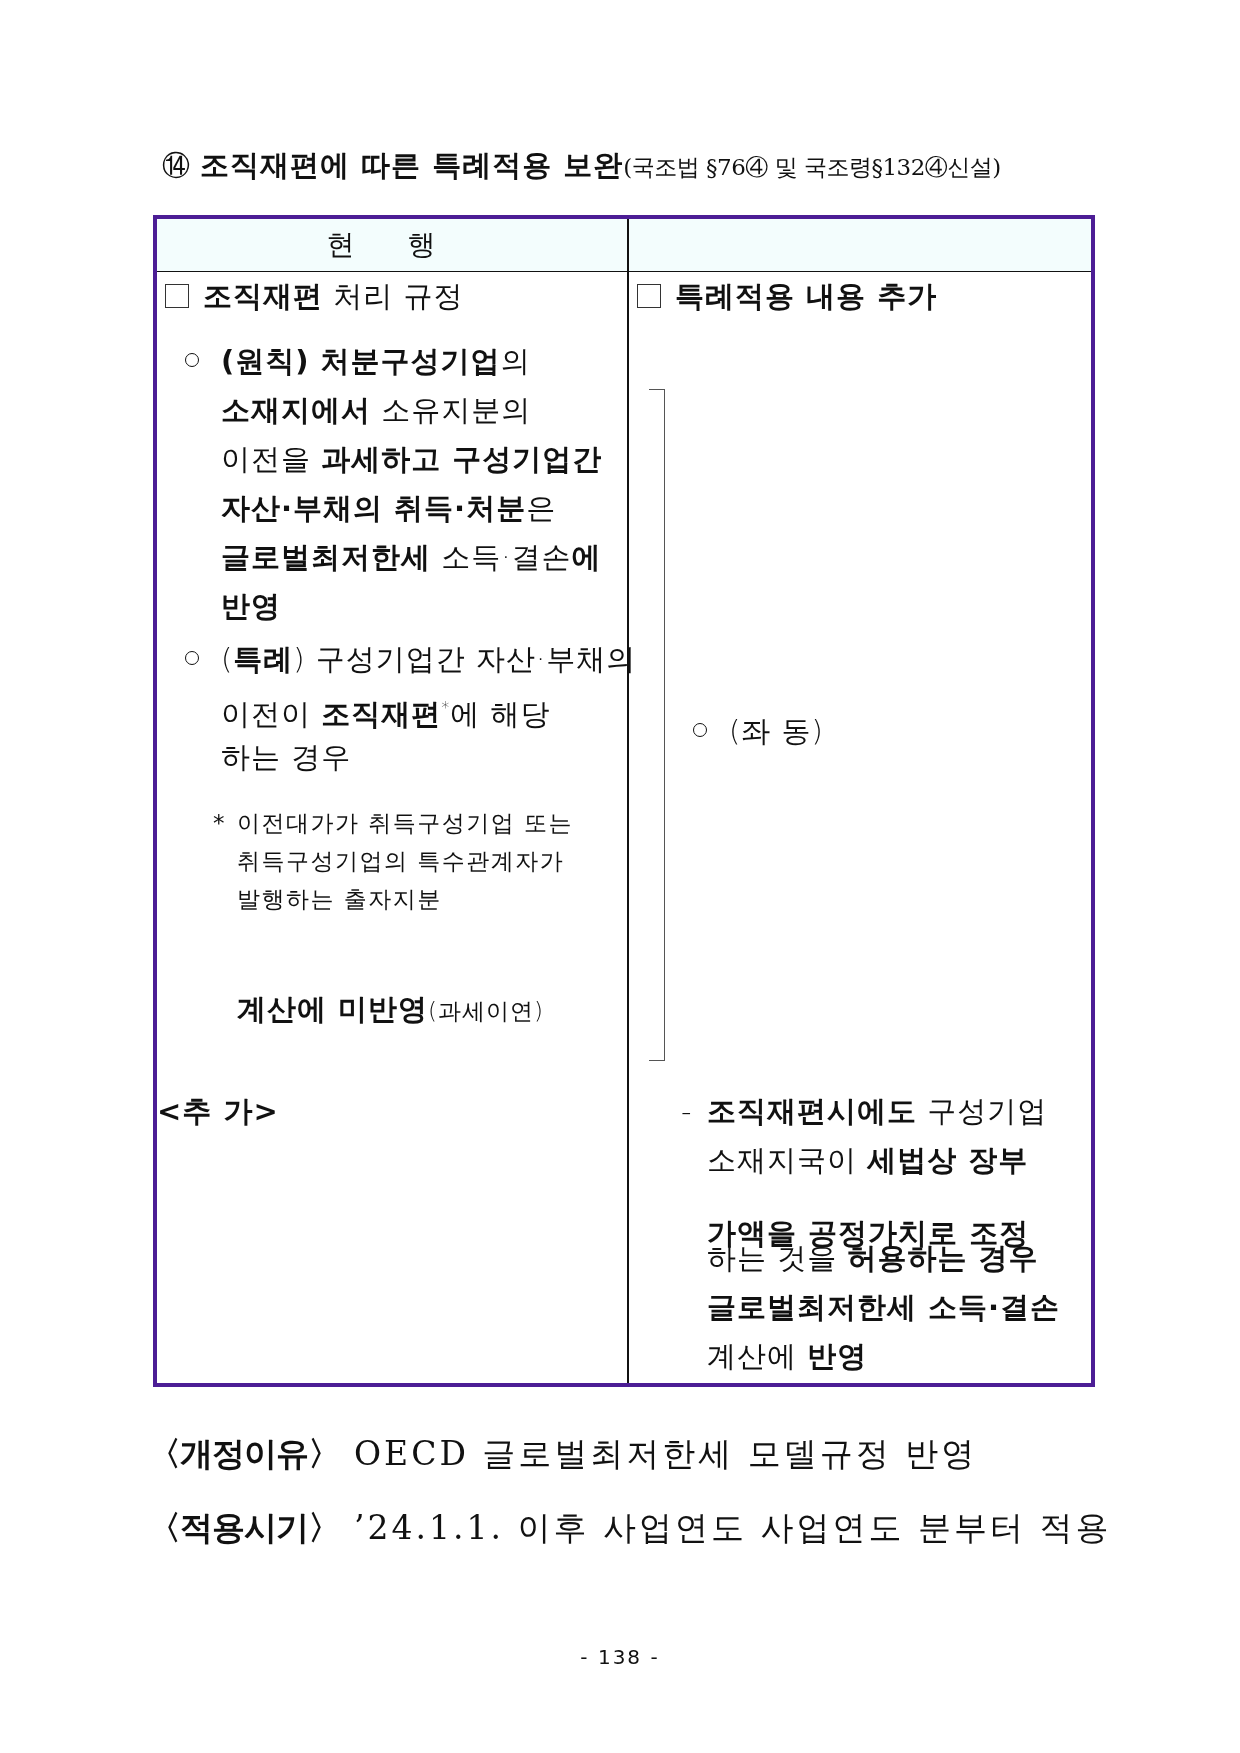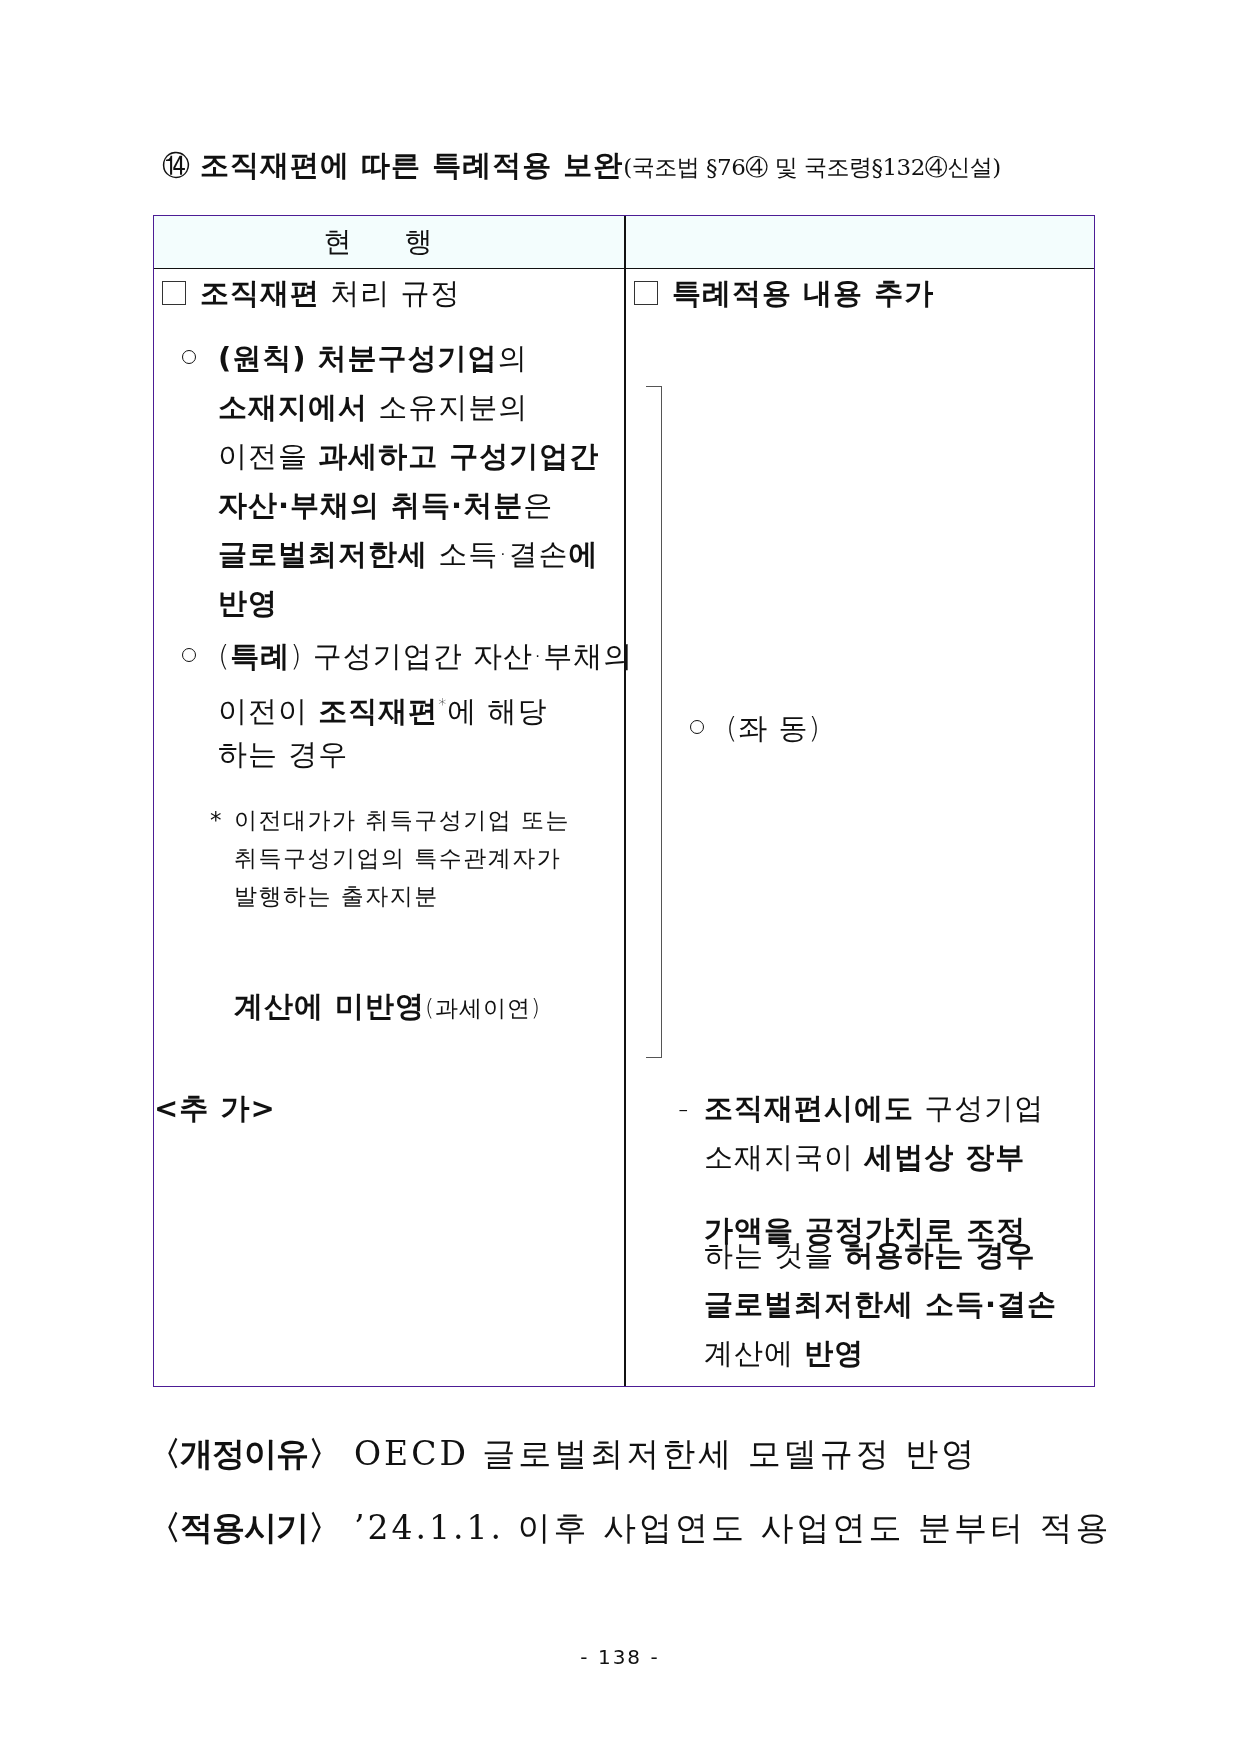--- a/index.html
+++ b/index.html
@@ -10,21 +10,21 @@
   .title {
     position: absolute; left: 162px; top: 146px; white-space: nowrap;
     font-size: 30px; letter-spacing: 0px;
   }
   .title .num { font-family: "DejaVu Sans", sans-serif; font-size: 28px; margin-right: 10px; }
   .title .main { font-family: "DejaVu Sans", sans-serif; font-weight: bold; font-size: 29px; letter-spacing: 1px; }
   .title .ref { font-family: "DejaVu Serif", serif; font-size: 23px; letter-spacing: -0.5px; }
 
   .tbl {
     position: absolute; left: 153px; top: 215px; width: 942px; height: 1172px;
-    border: 1px solid #4c1d95; box-sizing: border-box;
+    border: 4px solid #4c1d95; box-sizing: border-box;
   }
   .hdr {
     position: absolute; left: 0; top: 0; right: 0; height: 52px;
     background: #f3fdfd; border-bottom: 1.5px solid #111;
   }
   .hdr .cell {
     position: absolute; top: 0; height: 52px; line-height: 52px; text-align: center;
     font-family: "DejaVu Sans", sans-serif; font-size: 28px; letter-spacing: 22px;
   }
   .hdr .left { left: 0; width: 470px; }

